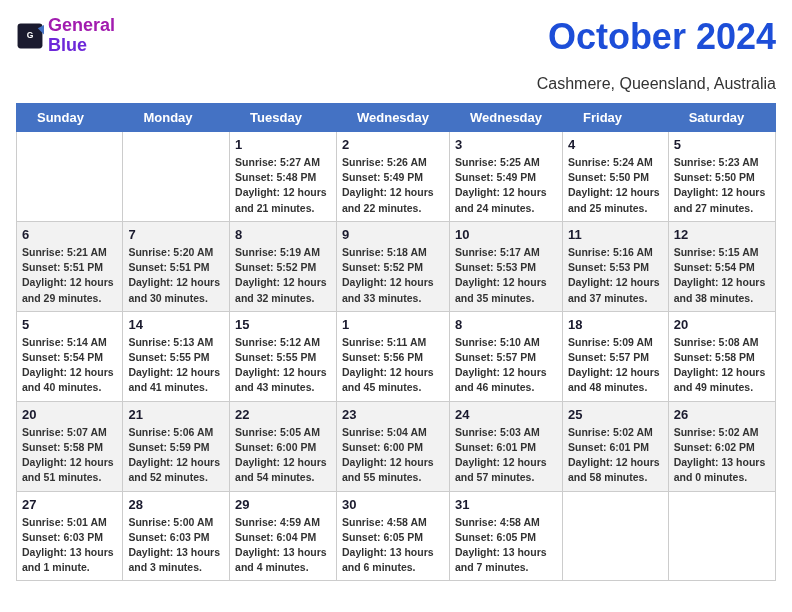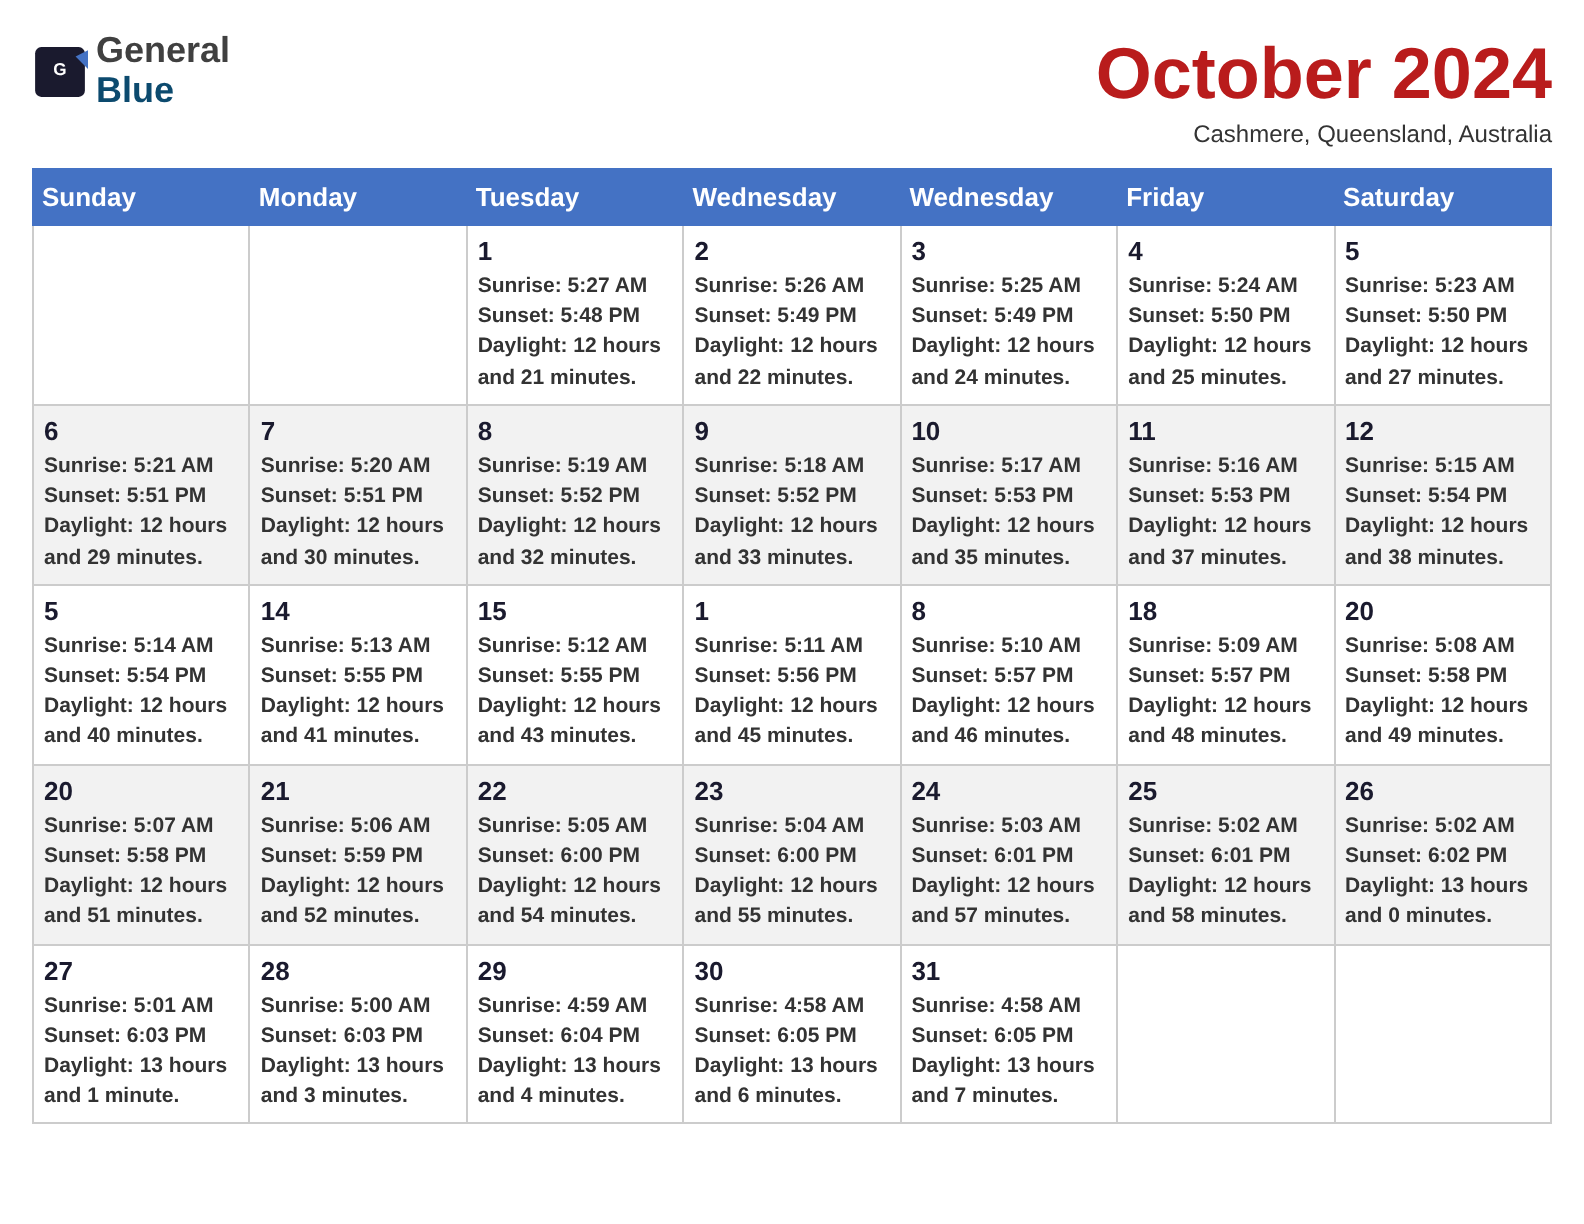--- a/index.html
+++ b/index.html
@@ -21,48 +21,48 @@
       align-items: center;
       gap: 4px;
     }
     .logo-text {
       font-size: 18px;
       font-weight: bold;
       color: #1a1a2e;
       line-height: 1.1;
     }
     .logo-text span {
-      color: #404040;
+      color: #a21caf;
     }
     .logo-icon {
       width: 28px;
       height: 28px;
     }
     .title-block {
       text-align: right;
     }
     .main-title {
       font-size: 36px;
       font-weight: bold;
-      color: #b91c1c;
+      color: #1d4ed8;
     }
     .subtitle {
-      font-size: 12px;
+      font-size: 16px;
       color: #333;
-      margin-top: 2px;
+      margin-top: 17px;
     }
     table {
       width: 100%;
       border-collapse: collapse;
       font-size: 11px;
     }
     thead th {
       background-color: #4472c4;
       color: #fff;
-      padding: 6px 4px;
+      padding: 6px 20px;
       text-align: left;
       font-size: 13px;
       font-weight: bold;
       border: 1px solid #4472c4;
     }
     tbody td {
       border: 1px solid #ccc;
       vertical-align: top;
       padding: 5px 5px;
       width: calc(100% / 7);
@@ -94,21 +94,21 @@
 <div class="header-area">
   <div class="logo">
     <svg class="logo-icon" viewBox="0 0 36 36">
       <rect x="2" y="2" width="32" height="32" rx="4" fill="#1a1a2e"></rect>
       <text x="18" y="20" font-size="11" fill="white" text-anchor="middle" font-family="Arial" font-weight="bold">G</text>
       <polygon points="28,8 36,4 36,16" fill="#4472c4"></polygon>
     </svg>
     <div>
       <div class="logo-text">
         <span>General</span><br>
-        <span style="color:#0c4a6e;">Blue</span>
+        <span style="color:#6d28d9;">Blue</span>
       </div>
     </div>
   </div>
   <div class="title-block">
     <div class="main-title">October 2024</div>
     <div class="subtitle">Cashmere, Queensland, Australia</div>
   </div>
 </div>
 
 <table>

